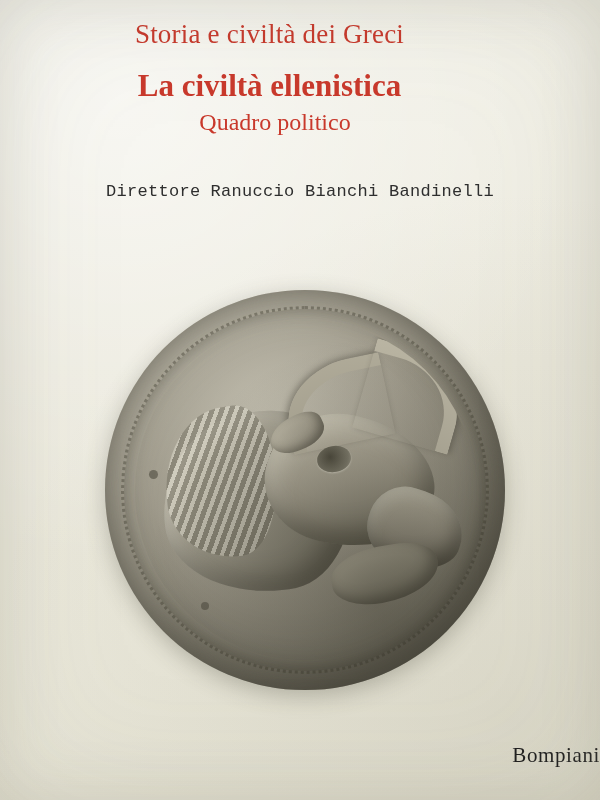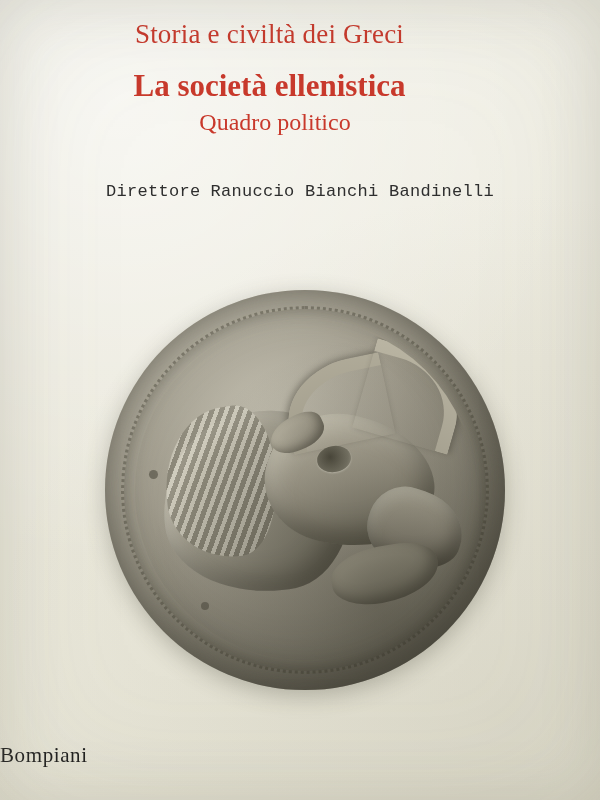--- a/index.html
+++ b/index.html
@@ -279,37 +279,37 @@
     border-radius: 50%;
     background: radial-gradient(ellipse at 68% 78%, rgba(40,38,28,0.35) 0%, rgba(40,38,28,0) 60%);
     pointer-events: none;
   }
 
   .publisher {
     position: absolute;
     bottom: 32px;
     left: 0;
     width: 600px;
-    text-align: left;
+    text-align: right;
     color: #1f1f1f;
     font-family: "Liberation Serif", serif;
     font-size: 21px;
     letter-spacing: 0.6px;
   }
 </style>
 </head>
 <body>
 
 <div class="book-cover">
 
   <div class="paper-grain"></div>
 
   <div class="title-block">
     <div class="series-title">Storia e civiltà dei Greci</div>
-    <div class="main-title">La società ellenistica</div>
+    <div class="main-title">La civiltà ellenistica</div>
     <div class="subtitle">Quadro politico</div>
   </div>
 
   <div class="editor-line">
     <span class="editor-role">Direttore</span><span class="editor-name">Ranuccio Bianchi Bandinelli</span>
   </div>
 
   <div class="coin-area">
     <div class="coin">
       <div class="coin-rim"></div>

